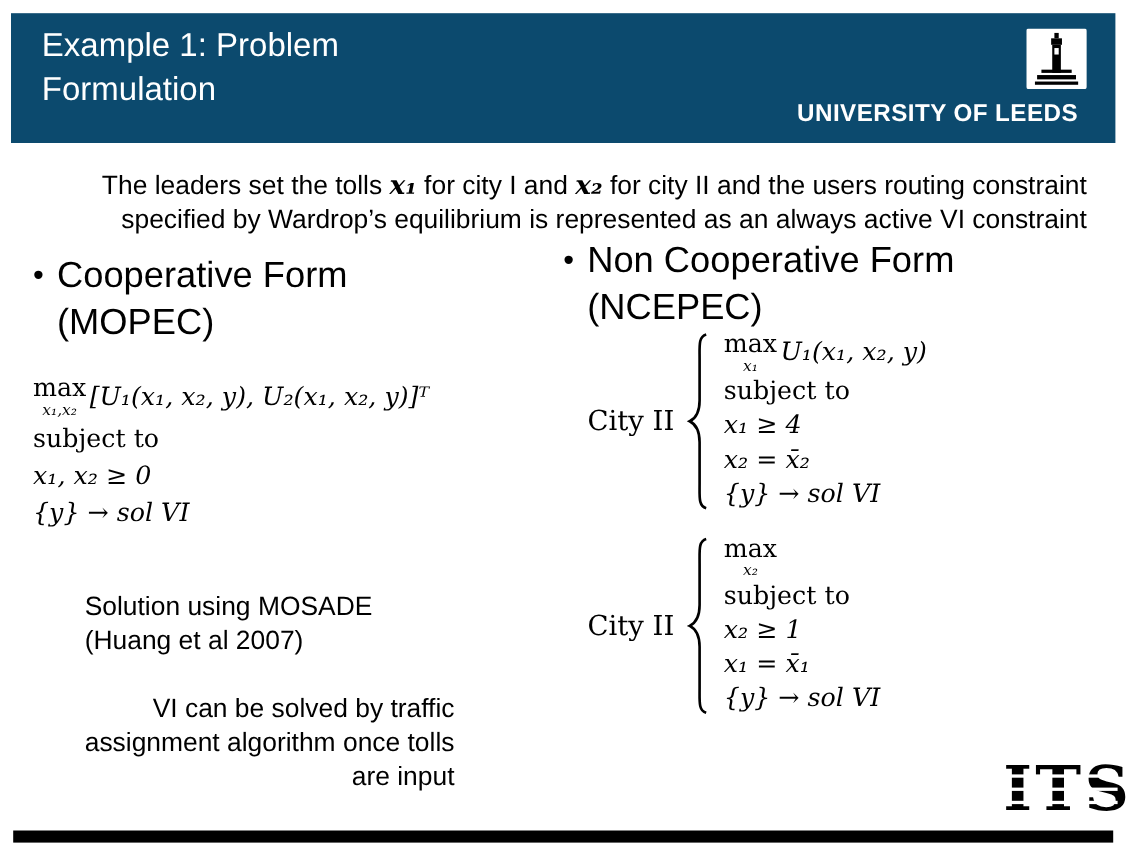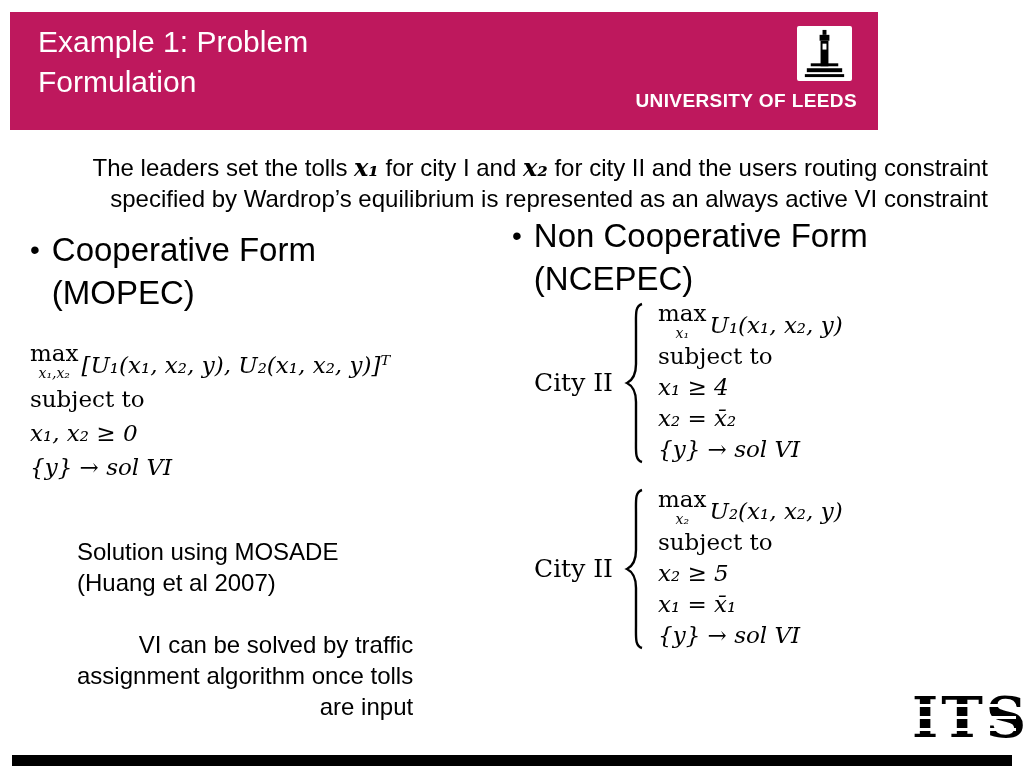--- a/index.html
+++ b/index.html
@@ -3,39 +3,39 @@
 <meta charset="utf-8">
 <style>
   * { margin:0; padding:0; box-sizing:border-box; }
   html,body { background:#ffffff; }
   body { width:1024px; height:768px; font-family:"Liberation Sans",sans-serif; color:#000; }
   .slide { position:relative; width:1024px; height:768px; background:#fff; overflow:hidden; }
 
   .preline { white-space:pre-line; }
 
   
-  .header-bar { position:absolute; left:10px; top:12px; width:868px; height:118px; background:#be185d; }
+  .header-bar { position:absolute; left:10px; top:12px; width:1004px; height:118px; background:#0c4a6e; }
   .slide-title { position:absolute; left:28px; top:10px; font-size:30px; line-height:40px; color:#fff; }
   .uol-logo { position:absolute; right:26px; top:14px; width:55px; height:55px; }
-  .university-name { position:absolute; right:21px; top:78px; font-size:19px; font-weight:bold; letter-spacing:0.4px; color:#fff; }
+  .university-name { position:absolute; right:34px; top:78px; font-size:22px; font-weight:bold; letter-spacing:0.4px; color:#fff; }
 
   
   .intro { position:absolute; left:30px; top:152px; width:958px; font-size:24px; line-height:31px;text-align:right; }
   .var { font-family:"DejaVu Serif","DejaVu Sans",serif; font-style:italic; font-weight:bold; }
 
   
   .heading { position:absolute; display:flex; gap:12px; font-size:33px; line-height:43px; }
   .heading-left { left:30px; top:228px; }
   .heading-right { left:512px; top:214px; }
   .bullet-marker { font-size:28px; line-height:43px; }
 
   
   .math { font-family:"DejaVu Serif","DejaVu Sans",serif; color:#000; }
   .it { font-style:italic; }
-  .math-row { display:flex; align-items:flex-end; }
+  .math-row { display:flex; align-items:center; }
   .maxstack { display:inline-flex; flex-direction:column; align-items:center; margin-right:3px; }
   .max-word { line-height:26px; }
   .max-sub { font-size:14px; line-height:15px; font-style:italic; }
 
   .left-math { position:absolute; left:30px; top:340px; font-size:23px; line-height:32px; }
   .left-math .math-line { margin-top:2px; }
 
   
   .system { position:absolute; display:flex; align-items:center; }
   .system-1 { left:534px; top:300px; }
@@ -135,24 +135,23 @@
     <div class="sys-label">City II</div>
     <svg class="sys-brace" width="22" height="162" viewBox="0 0 22 162" xmlns="http://www.w3.org/2000/svg">
       <path d="M18 2 C11 4 12 12 12 24 L12 62 C12 72 9 78 3 81 C9 84 12 90 12 100 L12 138 C12 150 11 158 18 160" fill="none" stroke="#000" stroke-width="2.4"></path>
     </svg>
     <div class="sys-lines">
       <div class="math-row">
         <span class="maxstack">
           <span class="max-word">max</span>
           <span class="max-sub">x₂</span>
         </span>
-        <span class="it">U₂(x₁, x₂, y)</span>
       </div>
       <div>subject to</div>
-      <div class="it">x₂ ≥ 5</div>
+      <div class="it">x₂ ≥ 1</div>
       <div class="it">x₁ = x̄₁</div>
       <div class="it">{y} → sol VI</div>
     </div>
   </div>
 
 
   <div class="its-logo">
     <span>ITS</span>
     <div class="its-stripe" style="top:16px;"></div>
     <div class="its-stripe" style="top:28px;"></div>

